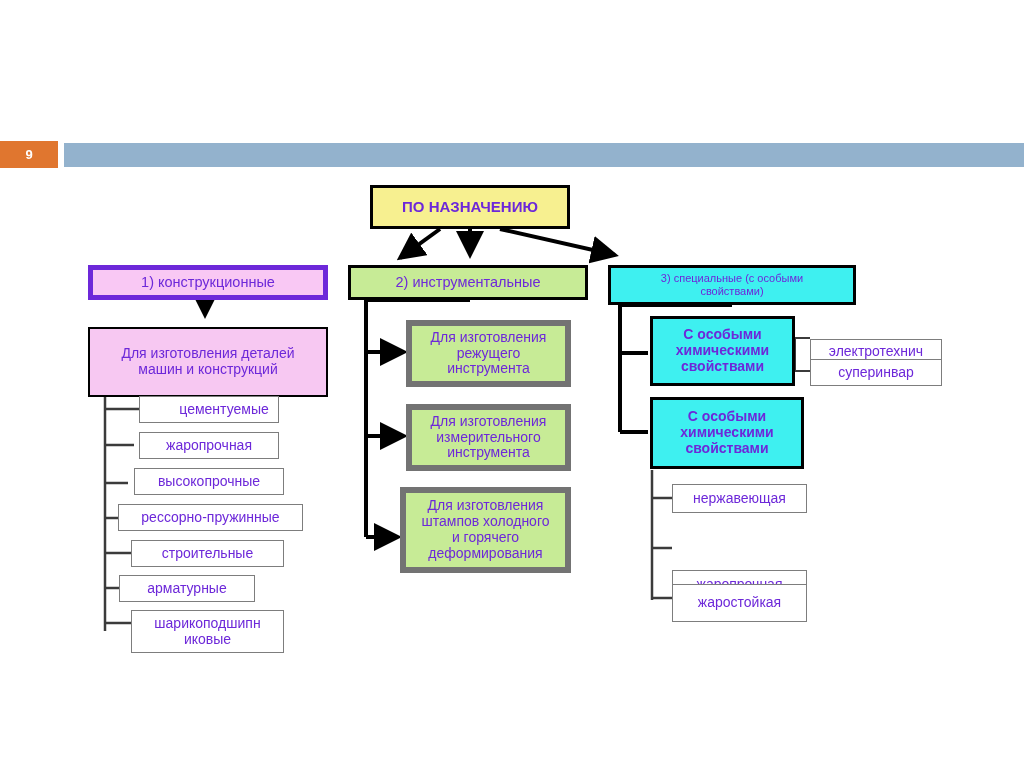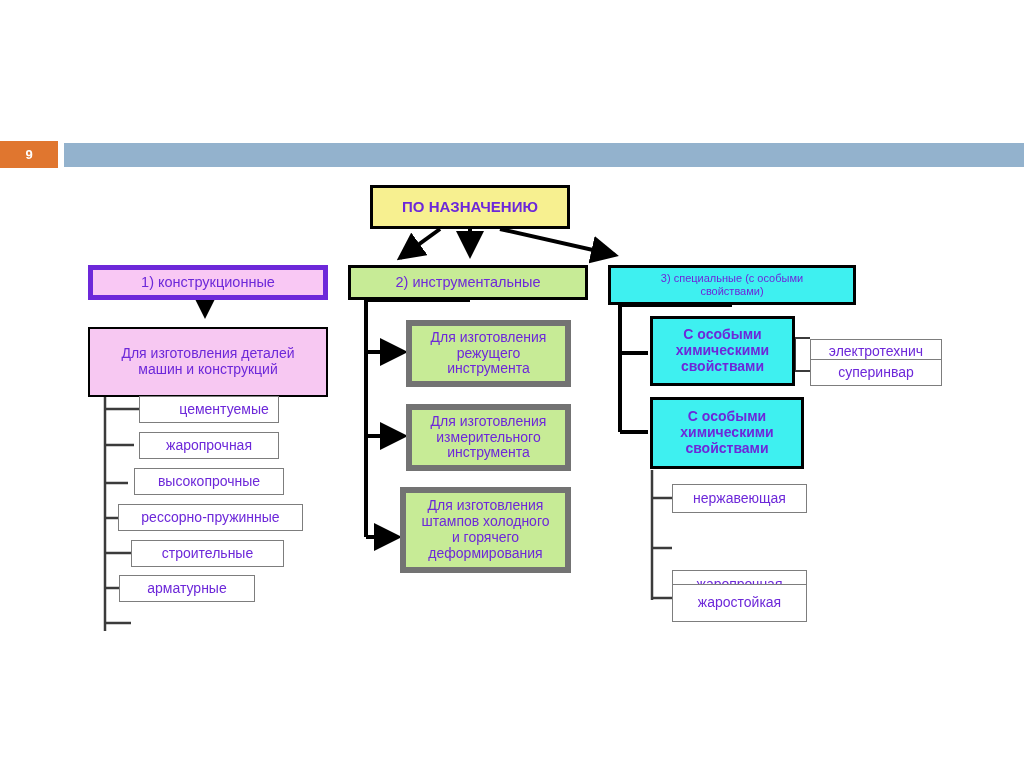--- a/index.html
+++ b/index.html
@@ -154,20 +154,22 @@
     <div class="node b-pink" style="left:88px; top:265px; width:240px; height:35px;">1) конструкционные</div>
     <div class="node b-pink2" style="left:88px; top:315px; width:240px; height:70px;">Для изготовления деталей
 машин и конструкций</div>
 
     <div class="node b-white" style="left:139px; top:396px; width:140px; height:27px;padding-left:30px;">цементуемые</div>
     <div class="node b-white" style="left:139px; top:432px; width:140px; height:27px;">жаропрочная</div>
     <div class="node b-white" style="left:134px; top:468px; width:150px; height:27px;">высокопрочные</div>
     <div class="node b-white" style="left:118px; top:504px; width:185px; height:27px;">рессорно-пружинные</div>
     <div class="node b-white" style="left:131px; top:540px; width:153px; height:27px;text-align:center;">строительные</div>
     <div class="node b-white" style="left:119px; top:575px; width:136px; height:27px;">арматурные</div>
+    <div class="node b-white" style="left:131px; top:610px; width:153px; height:43px;">шарикоподшипн
+иковые</div>
 
     <div class="node b-green" style="left:348px; top:265px; width:240px; height:35px;">2) инструментальные</div>
 
     <div class="node b-green2" style="left:406px; top:320px; width:165px; height:67px;">Для изготовления
 режущего
 инструмента</div>
     <div class="node b-green2" style="left:406px; top:404px; width:165px; height:67px;">Для изготовления
 измерительного
 инструмента</div>
     <div class="node b-green2" style="left:400px; top:487px; width:171px; height:86px;">Для изготовления

